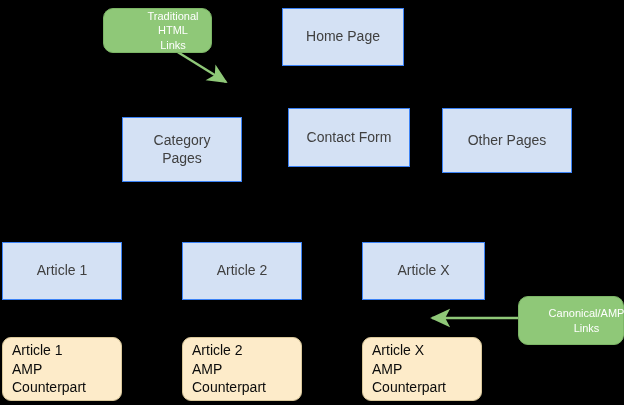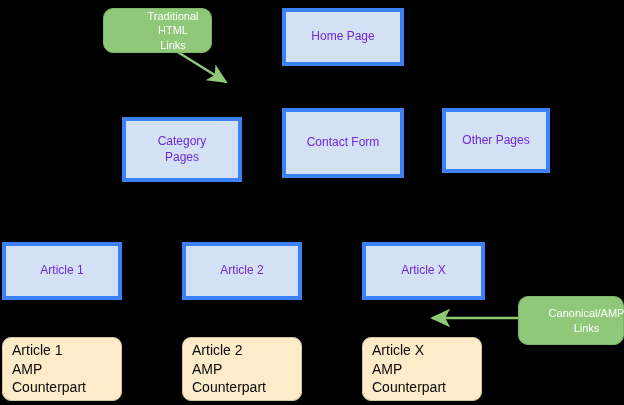--- a/index.html
+++ b/index.html
@@ -19,23 +19,23 @@
     position: absolute;
     box-sizing: border-box;
     display: flex;
     align-items: center;
     justify-content: center;
     text-align: center;
     line-height: 1.28;
   }
   .node-blue {
     background: #d4e1f4;
-    border: 4px solid #3b82f6;
-    color: #6d28d9;
-    font-size: 12px;
+    border: 1px solid #3b82f6;
+    color: #404040;
+    font-size: 14px;
   }
   .node-amp {
     background: #fdebc9;
     border: 1px solid #d9c79a;
     border-radius: 9px;
     color: #0b0b0b;
     font-size: 14px;
     justify-content: flex-start;
     text-align: left;
     padding-left: 9px;
@@ -100,25 +100,25 @@
 
   <div class="node node-blue" style="left:282px; top:8px; width:122px; height:58px;">
     <span class="lbl">Home Page</span>
   </div>
 
   <div class="node node-blue" style="left:122px; top:117px; width:120px; height:65px;">
     <span class="lbl">Category
 Pages</span>
   </div>
 
-  <div class="node node-blue" style="left:282px; top:108px; width:122px; height:70px;">
+  <div class="node node-blue" style="left:288px; top:108px; width:122px; height:59px;">
     <span class="lbl">Contact Form</span>
   </div>
 
-  <div class="node node-blue" style="left:442px; top:108px; width:108px; height:65px;">
+  <div class="node node-blue" style="left:442px; top:108px; width:130px; height:65px;">
     <span class="lbl">Other Pages</span>
   </div>
 
   <div class="node node-blue" style="left:2px; top:242px; width:120px; height:58px;">
     <span class="lbl">Article 1</span>
   </div>
 
   <div class="node node-blue" style="left:182px; top:242px; width:120px; height:58px;">
     <span class="lbl">Article 2</span>
   </div>

